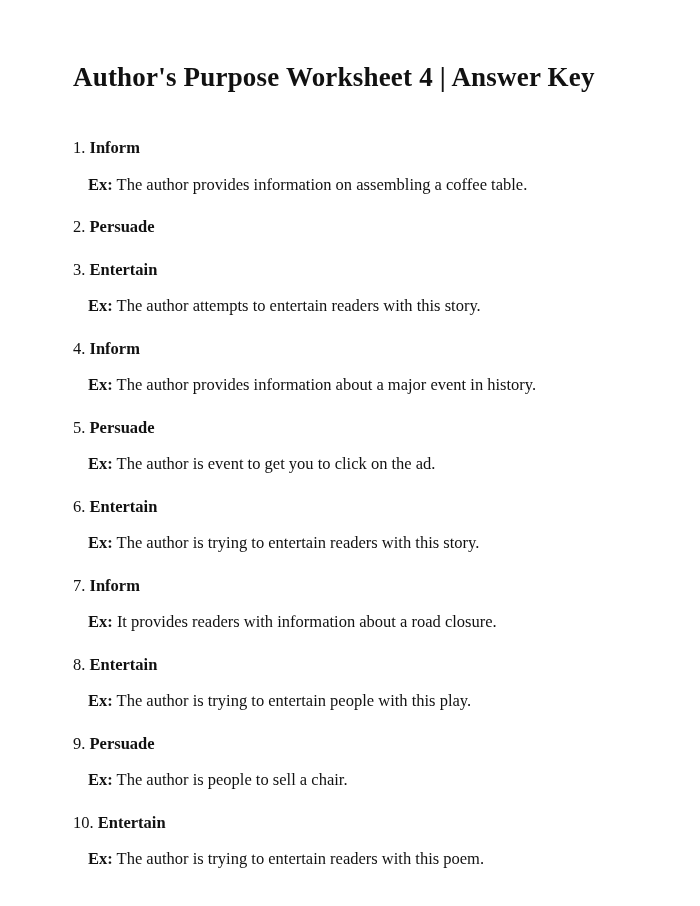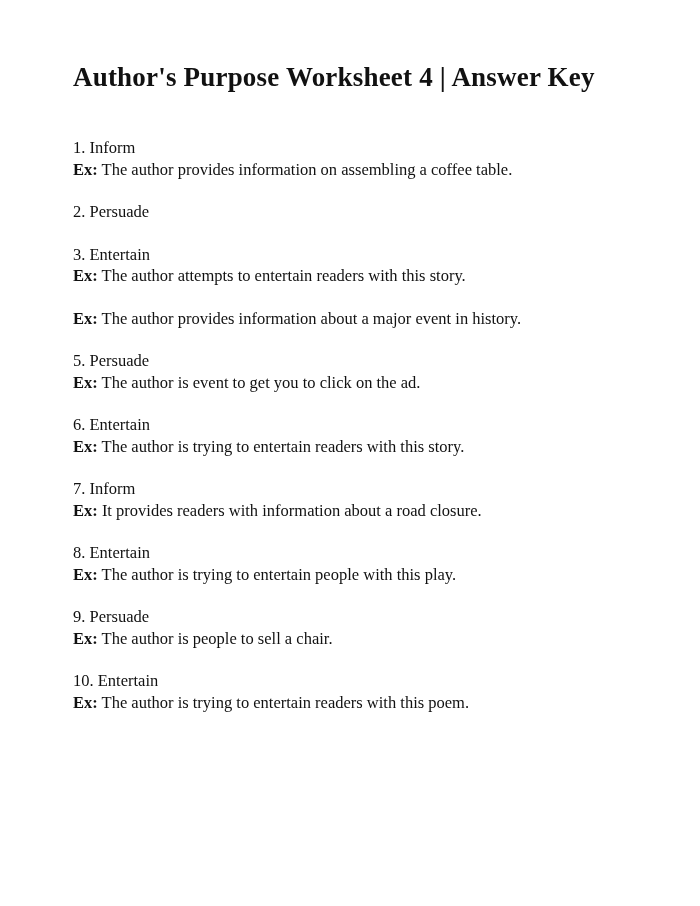--- a/index.html
+++ b/index.html
@@ -33,24 +33,24 @@
   }
   .item {
     margin: 0 0 21px 0;
   }
   .answer-line {
     margin: 0;
     font-size: 16.5px;
     line-height: 21.5px;
   }
   .answer-line .answer {
-    font-weight: normal;
+    font-weight: bold;
   }
   .ex-line {
-    margin: 0;
+    margin: 15px;
     font-size: 16.5px;
     line-height: 21.5px;
   }
   .ex-line .ex-label {
     font-weight: bold;
   }
 </style>
 </head>
 <body>
 
@@ -66,20 +66,21 @@
     <div class="item">
       <p class="answer-line"><span>2.</span> <span class="answer">Persuade</span></p>
     </div>
 
     <div class="item">
       <p class="answer-line"><span>3.</span> <span class="answer">Entertain</span></p>
       <p class="ex-line"><span class="ex-label">Ex:</span> <span>The author attempts to entertain readers with this story.</span></p>
     </div>
 
     <div class="item">
+      <p class="answer-line"><span>4.</span> <span class="answer">Inform</span></p>
       <p class="ex-line"><span class="ex-label">Ex:</span> <span>The author provides information about a major event in history.</span></p>
     </div>
 
     <div class="item">
       <p class="answer-line"><span>5.</span> <span class="answer">Persuade</span></p>
       <p class="ex-line"><span class="ex-label">Ex:</span> <span>The author is event to get you to click on the ad.</span></p>
     </div>
 
     <div class="item">
       <p class="answer-line"><span>6.</span> <span class="answer">Entertain</span></p>

